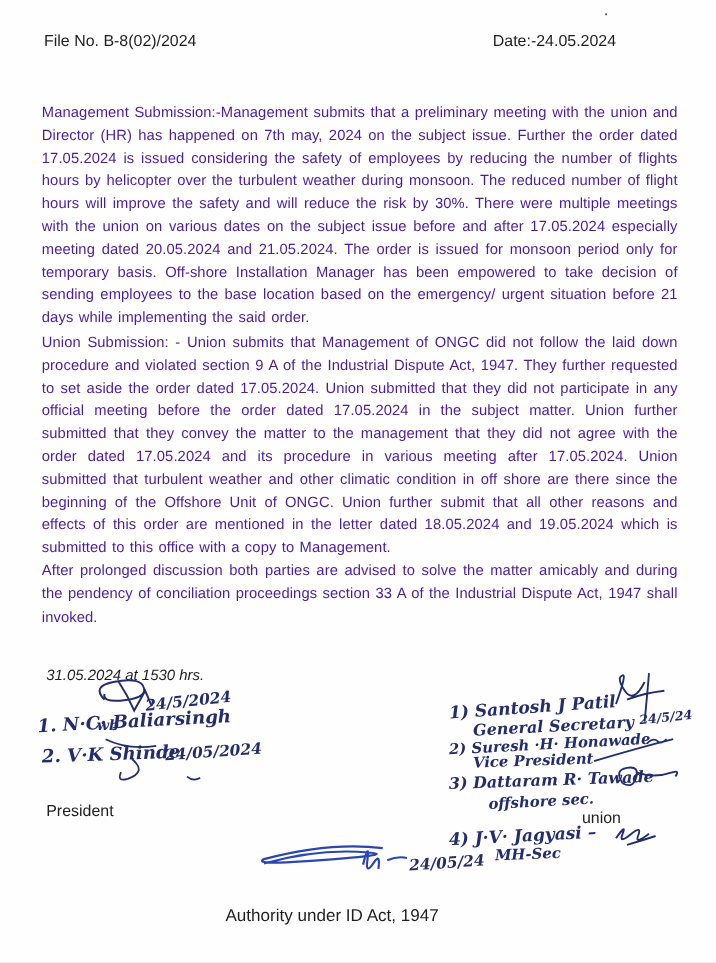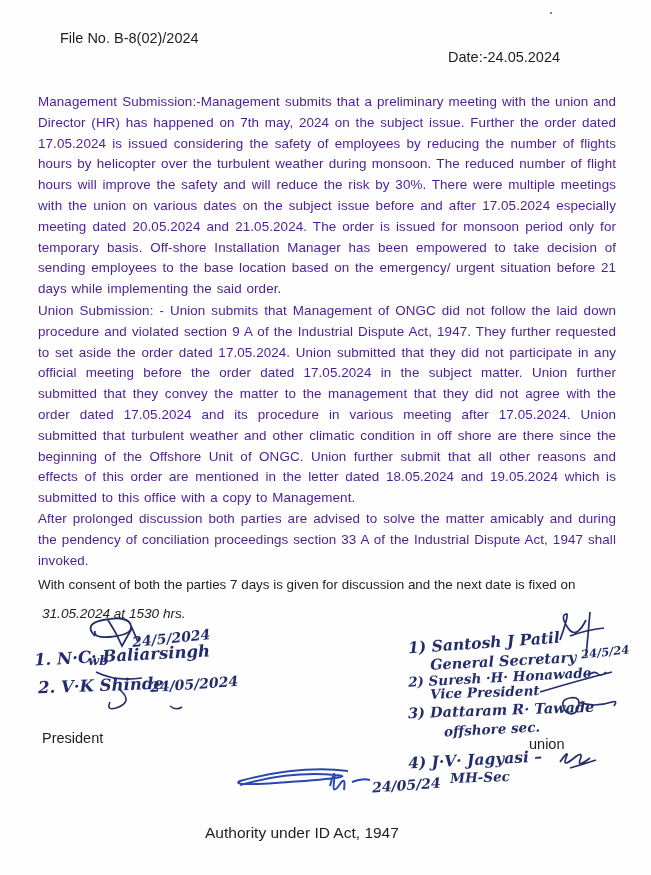--- a/index.html
+++ b/index.html
@@ -19,32 +19,31 @@
     color:#232d6b;white-space:nowrap;
   }
   .dot{position:absolute;background:#555;border-radius:50%;}
   svg.overlay{position:absolute;left:0;top:0;pointer-events:none;}
 </style>
 </head>
 <body>
 
 <div class="page">
 
-  <div class="abs typed" style="left:40px;top:30px;font-size:14.5px;margin-left:20px;">File No. B-8(02)/2024</div>
-  <div class="abs typed" style="left:448px;top:30px;font-size:14.5px;margin-top:19px;">Date:-24.05.2024</div>
+  <div class="abs typed" style="left:40px;top:30px;font-size:14.5px;">File No. B-8(02)/2024</div>
+  <div class="abs typed" style="left:448px;top:30px;font-size:14.5px;">Date:-24.05.2024</div>
   <div class="dot" style="left:550px;top:12px;width:2px;height:2px;"></div>
 
 
   <div class="abs para" style="left:38px;top:92px;">Management Submission:-Management submits that a preliminary meeting with the union and Director (HR) has happened on 7th may, 2024 on the subject issue. Further the order dated 17.05.2024 is issued considering the safety of employees by reducing the number of flights hours by helicopter over the turbulent weather during monsoon. The reduced number of flight hours will improve the safety and will reduce the risk by 30%. There were multiple meetings with the union on various dates on the subject issue before and after 17.05.2024 especially meeting dated 20.05.2024 and 21.05.2024. The order is issued for monsoon period only for temporary basis. Off-shore Installation Manager has been empowered to take decision of sending employees to the base location based on the emergency/ urgent situation before 21 days while implementing the said order.</div>
 
   <div class="abs para" style="left:38px;top:301px;">Union Submission: - Union submits that Management of ONGC did not follow the laid down procedure and violated section 9 A of the Industrial Dispute Act, 1947. They further requested to set aside the order dated 17.05.2024. Union submitted that they did not participate in any official meeting before the order dated 17.05.2024 in the subject matter. Union further submitted that they convey the matter to the management that they did not agree with the order dated 17.05.2024 and its procedure in various meeting after 17.05.2024. Union submitted that turbulent weather and other climatic condition in off shore are there since the beginning of the Offshore Unit of ONGC. Union further submit that all other reasons and effects of this order are mentioned in the letter dated 18.05.2024 and 19.05.2024 which is submitted to this office with a copy to Management.</div>
 
   <div class="abs para" style="left:38px;top:509px;">After prolonged discussion both parties are advised to solve the matter amicably and during the pendency of conciliation proceedings section 33 A of the Industrial Dispute Act, 1947 shall invoked.</div>
 
-  <div class="abs typed" style="left:38px;top:577px;font-size:13.4px;">With consent of both the parties 7 days is given for discussion and the next date is fixed on</div>
 
   <div class="abs typed" style="left:42px;top:606px;font-size:13.6px;font-style:italic;">31.05.2024 at 1530 hrs.</div>
 
   <div class="abs hw" style="left:132px;top:630px;font-size:14px;transform:rotate(-6deg);">24/5/2024</div>
   <div class="abs hw" style="left:34px;top:646px;font-size:16.5px;transform:rotate(-3deg);">1. N·C· Baliarsingh</div>
   <div class="abs hw" style="left:88px;top:653px;font-size:13px;text-align:right;">wb</div>
   <div class="abs hw" style="left:38px;top:676px;font-size:16.5px;transform:rotate(-2deg);">2. V·K Shinde</div>
   <div class="abs hw" style="left:150px;top:676px;font-size:14px;transform:rotate(-4deg);">24/05/2024</div>
 
   <div class="abs typed" style="left:42px;top:730px;font-size:14.5px;">President</div>

